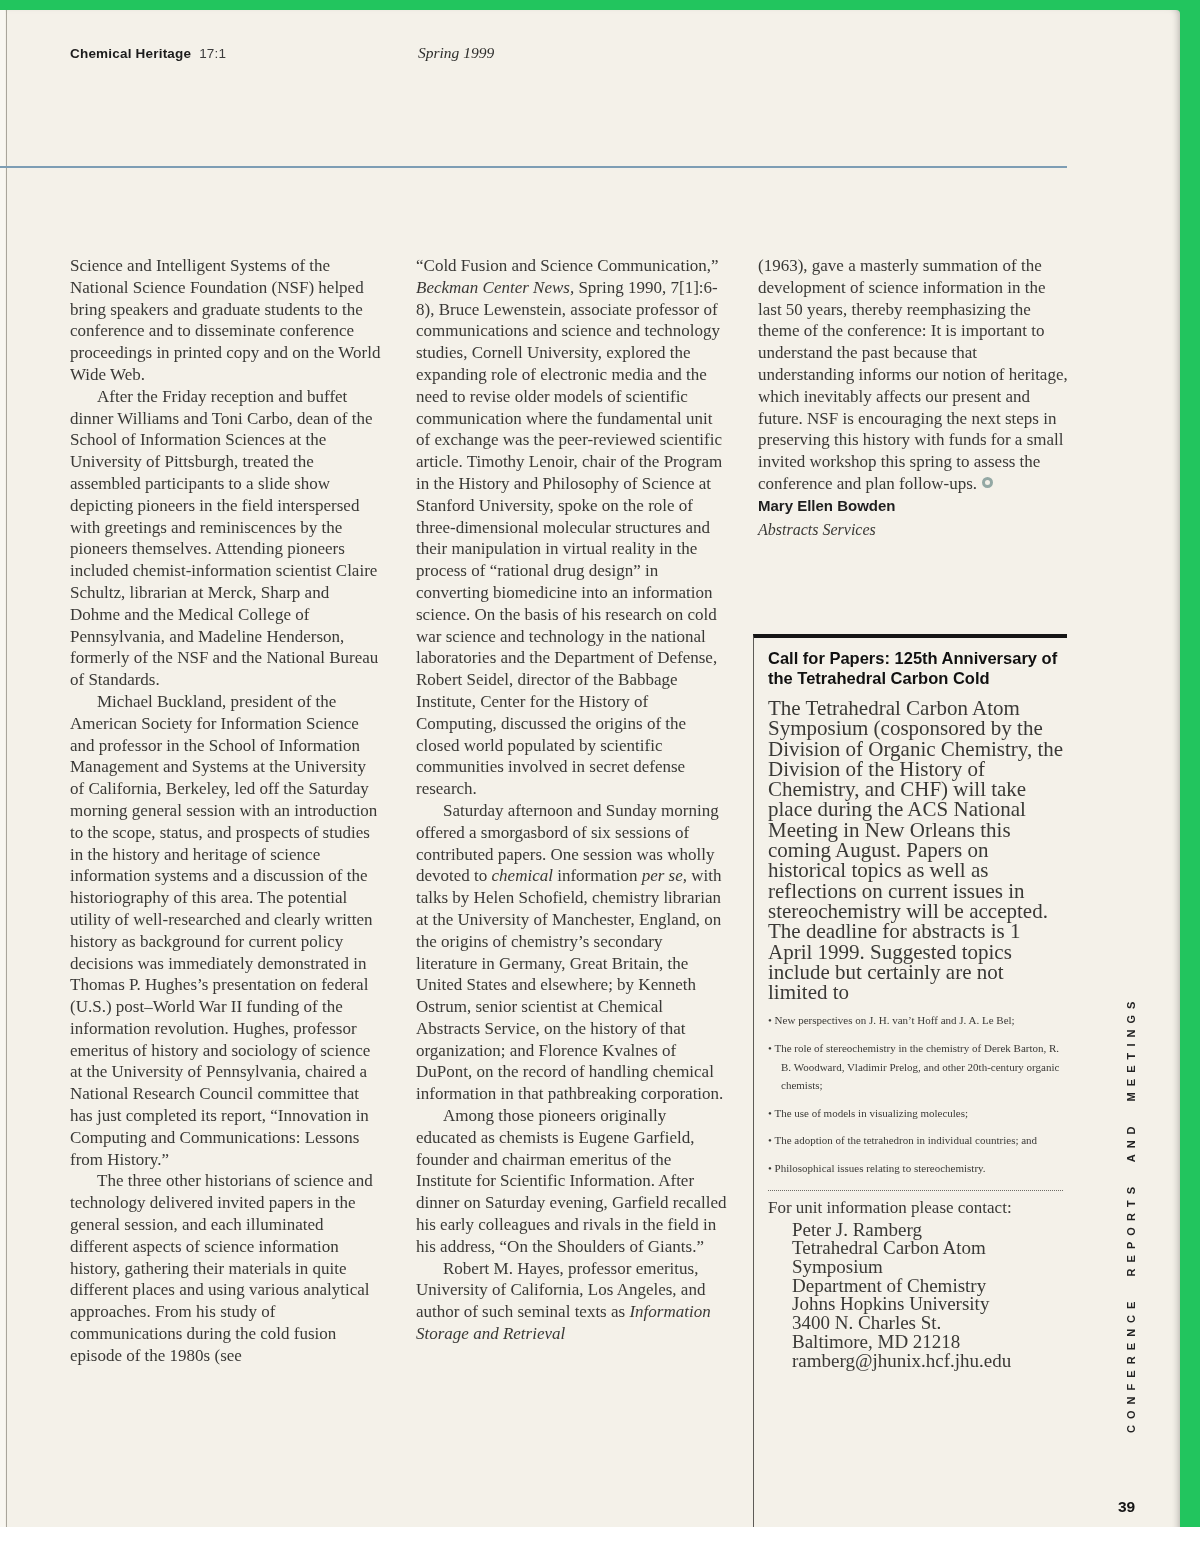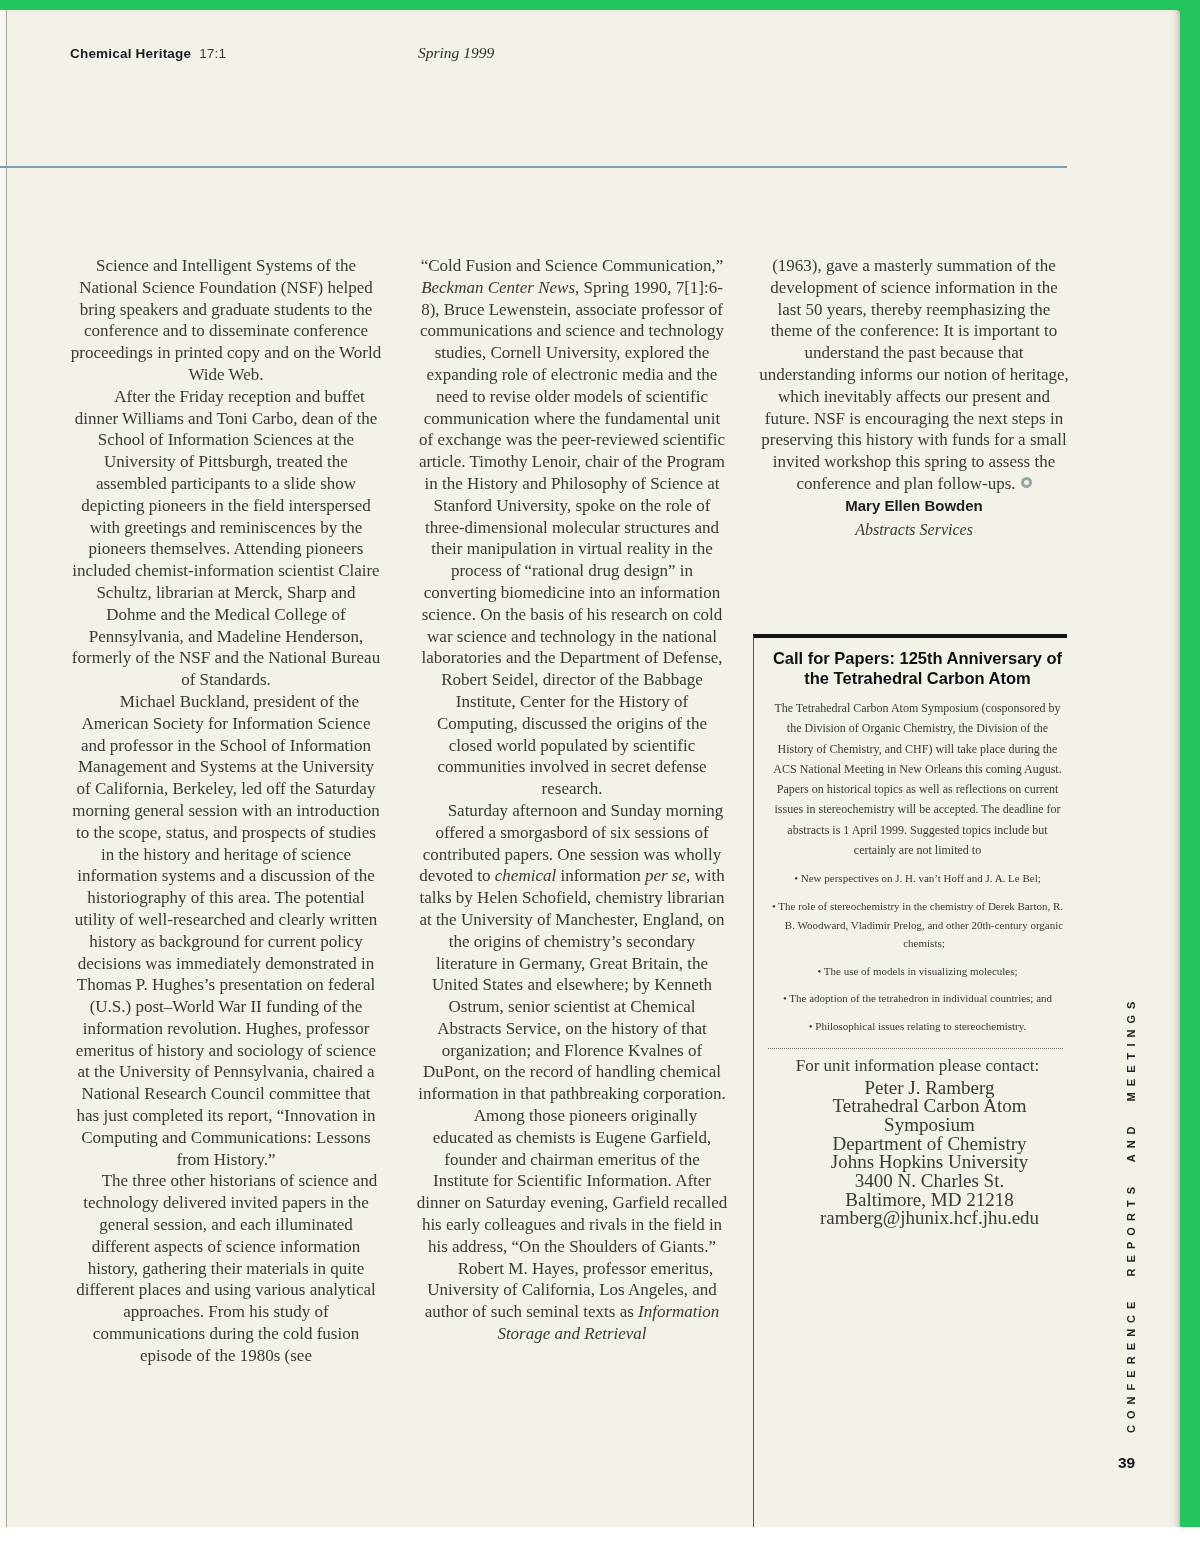--- a/index.html
+++ b/index.html
@@ -13,54 +13,54 @@
   
   .masthead{position:absolute;left:70px;top:36px;font-family:"Liberation Sans",sans-serif;
             font-size:13.5px;color:#1c1c1c;letter-spacing:.2px;}
   .masthead .journal{font-weight:bold;}
   .masthead .issue{font-weight:normal;color:#3c3c3c;margin-left:4px;}
   .season{position:absolute;left:418px;top:34px;font-style:italic;font-size:15.5px;color:#2e2e2c;}
   .bluerule{position:absolute;left:0;top:156px;width:1067px;height:2px;background:#7d9db4;}
 
   
   .col{position:absolute;top:245px;width:312px;color:#3a3936;font-size:17px;line-height:21.8px;
-       text-align:center;}
+       text-align:left;}
   .col p{margin:0;}
   .col p.ind{text-indent:27px;}
   .it{font-style:italic;}
   .col1{left:70px;}
   .col2{left:416px;}
   .col3{left:758px;height:1272px;}
   .ring{display:inline-block;width:5px;height:5px;border:3px solid #93a8a4;border-radius:50%;
         margin-left:5px;vertical-align:1px;}
 
   .byline{}
   .byline-name{font-family:"Liberation Sans",sans-serif;font-weight:bold;font-size:15px;color:#1e1e1e;}
   .byline-title{font-style:italic;font-size:16px;color:#3a3936;margin-top:2px;}
 
   
   .callout-wrap{position:absolute;left:-5px;top:379px;width:314px;height:893px;
                 border-top:4px solid #151515;border-left:1px solid #5d5b57;box-sizing:border-box;}
   .callout{padding:10px 0 0 14px;}
   .callout h3{margin:0 0 10px 0;font-family:"Liberation Sans",sans-serif;font-weight:bold;
               font-size:16.5px;line-height:20px;color:#101010;}
-  .callout-intro{font-size:12px;line-height:20.3px;color:#3a3936;}
+  .callout-intro{font-size:21px;line-height:20.3px;color:#3a3936;}
   .callout ul{list-style:none;margin:9px 0 0 0;padding:0;font-size:11px;line-height:18.6px;color:#3a3936;}
   .callout li{margin-top:9px;padding-left:13px;text-indent:-13px;}
   .callout li::before{content:"• ";}
   .dotted{border-top:1.5px dotted #6e6c66;margin:12px 4px 6px 0;}
   .contact-lead{font-size:17px;line-height:21px;color:#3a3936;}
   .contact{margin:3px 0 0 24px;font-size:19px;line-height:18.7px;color:#3a3936;}
 
   
   .vertical-label{position:absolute;left:1125px;top:901px;height:522px;
                   writing-mode:vertical-rl;transform:rotate(180deg);
                   font-family:"Liberation Sans",sans-serif;font-weight:bold;font-size:11px;
                   letter-spacing:.55em;word-spacing:.9em;color:#232323;white-space:nowrap;}
-  .pagenum{position:absolute;left:1118px;top:1444px;font-family:"Liberation Sans",sans-serif;
+  .pagenum{position:absolute;left:1118px;top:1488px;font-family:"Liberation Sans",sans-serif;
            font-weight:bold;font-size:15.5px;color:#161616;}
 </style>
 </head>
 <body>
 
 <div class="stage">
   <div class="paper">
     <div class="edge-strip"></div>
     <div class="crease"></div>
 
@@ -88,21 +88,21 @@
       <div>
           <p><span>(1963), gave a masterly summation of the development of science information in the last 50 years, thereby reemphasizing the theme of the conference: It is important to understand the past because that understanding informs our notion of heritage, which inevitably affects our present and future. NSF is encouraging the next steps in preserving this history with funds for a small invited workshop this spring to assess the conference and plan follow-ups.</span><span class="ring"></span></p>
         </div>
       <div class="byline">
         <div class="byline-name">Mary Ellen Bowden</div>
         <div class="byline-title">Abstracts Services</div>
       </div>
 
       <div class="callout-wrap">
         <div class="callout">
-          <h3>Call for Papers: 125th Anniversary of the Tetrahedral Carbon Atom</h3>
+          <h3>Call for Papers: 125th Anniversary of the Tetrahedral Carbon Cold</h3>
           <div class="callout-intro">The Tetrahedral Carbon Atom Symposium (cosponsored by the Division of Organic Chemistry, the Division of the History of Chemistry, and CHF) will take place during the ACS National Meeting in New Orleans this coming August. Papers on historical topics as well as reflections on current issues in stereochemistry will be accepted. The deadline for abstracts is 1 April 1999. Suggested topics include but certainly are not limited to</div>
           <ul>
               <li>New perspectives on J. H. van’t Hoff and J. A. Le Bel;</li>
               <li>The role of stereochemistry in the chemistry of Derek Barton, R. B. Woodward, Vladimir Prelog, and other 20th-century organic chemists;</li>
               <li>The use of models in visualizing molecules;</li>
               <li>The adoption of the tetrahedron in individual countries; and</li>
               <li>Philosophical issues relating to stereochemistry.</li>
             </ul>
           <div class="dotted"></div>
           <div class="contact-lead">For unit information please contact:</div>

